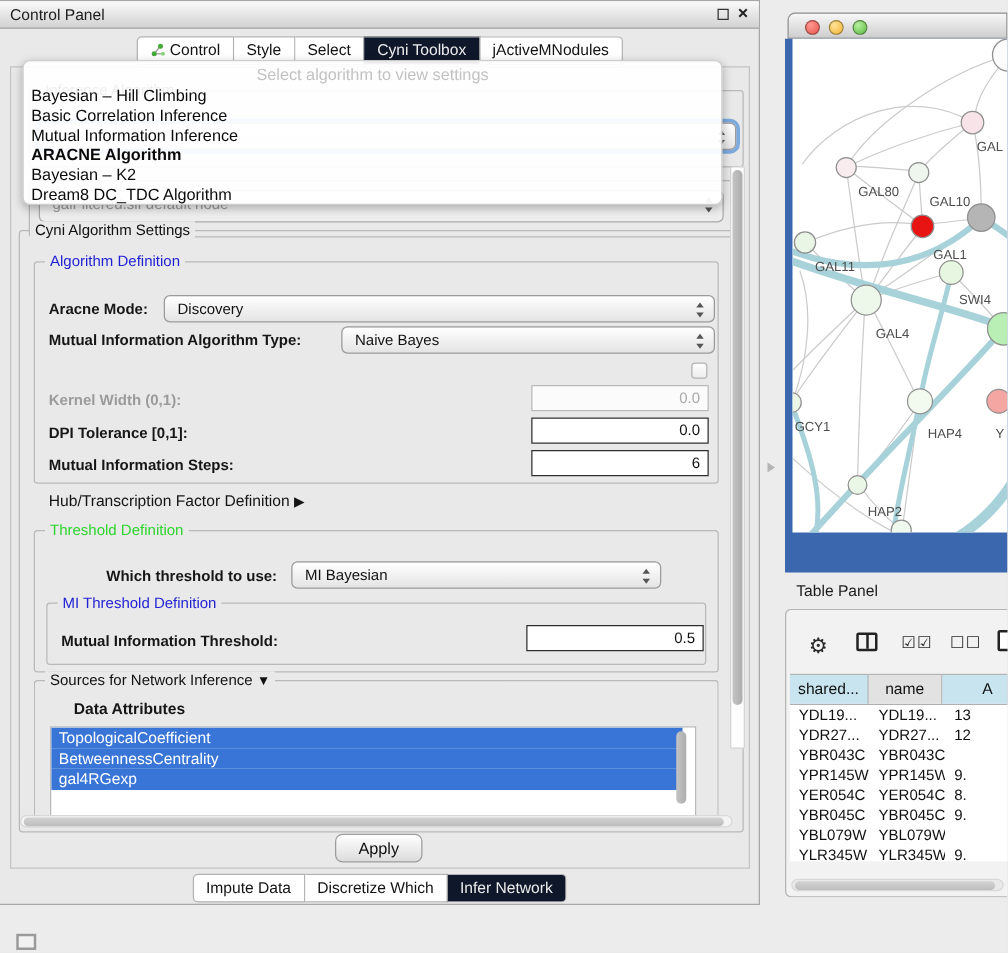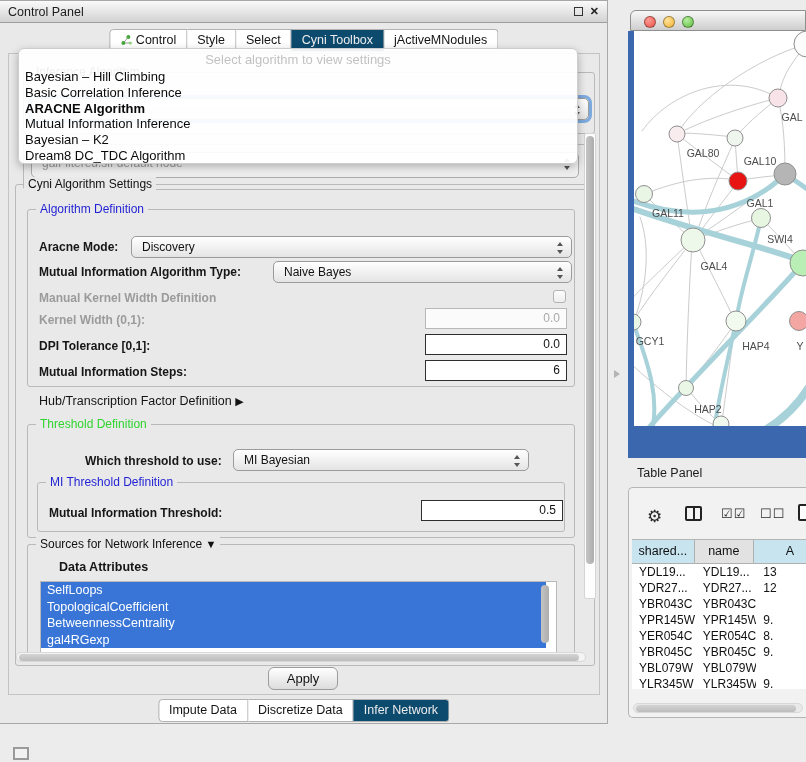--- a/index.html
+++ b/index.html
@@ -13,21 +13,21 @@
   .titlebar .t-label { position:absolute; left:8px; top:4px; font-size:12.5px; color:#1c1c1c; }
   .win-btn { position:absolute; top:4px; font-size:11px; color:#222; line-height:13px; }
   #float-btn { right:24px; width:9px; height:9px; border:1.5px solid #333; top:6px; }
   #close-btn { right:8px; font-weight:bold; }
 
   
   .tabbar { position:absolute; display:flex; }
   .tab { background:#fff; border:1px solid #b2b2b2; border-left:none; padding:3px 10px 4px; font-size:12.5px; color:#131313; white-space:nowrap; display:flex; align-items:center; gap:4px; }
   .tab:first-child { border-left:1px solid #b2b2b2; border-radius:4px 0 0 4px; }
   .tab:last-child { border-radius:0 4px 4px 0; }
-  .tab.sel { background:#0c4a6e; color:#ececec; }
+  .tab.sel { background:#0f172a; color:#ececec; }
   #top-tabs { top:28px; left:50%; transform:translateX(-50%); }
 
   
   #content-frame { left:8px; top:52px; width:592px; height:642px; border:1px solid #c3c3c3; background:#e9e9e9; }
 
   
   .group { position:absolute; border:1px solid #b9b9b9; border-radius:3px; }
   .group-title { position:absolute; top:-8px; left:8px; background:#e9e9e9; padding:0 4px; font-size:12px; white-space:nowrap; }
   .gt-blue { color:#1f1fd4; }
   .gt-green { color:#2fd42f; }
@@ -172,21 +172,20 @@
         </span>
     </div>
     <span class="lbl" style="left:30px;top:211px;">Mutual Information Algorithm Type:</span>
     <div class="combo" style="left:264px;top:207px;width:299px;">
       <span class="c-text">Naive Bayes</span>
       <span class="c-arrows">
           <i class="up"></i>
           <i class="dn"></i>
         </span>
     </div>
-    <span class="lbl dis" style="left:30px;top:237px;">Manual Kernel Width Definition</span>
     <span class="checkbox" style="left:544px;top:236px;"></span>
     <span class="lbl dis" style="left:30px;top:259px;">Kernel Width (0,1):</span>
     <div class="field dis" style="left:416px;top:254px;width:142px;">0.0</div>
     <span class="lbl" style="left:30px;top:285px;">DPI Tolerance [0,1]:</span>
     <div class="field" style="left:416px;top:280px;width:142px;">0.0</div>
     <span class="lbl" style="left:30px;top:311px;">Mutual Information Steps:</span>
     <div class="field" style="left:416px;top:306px;width:142px;">6</div>
 
     <span class="expander" style="left:30px;top:340px;">
       <span>Hub/Transcription Factor Definition</span>
@@ -210,21 +209,20 @@
     <span class="lbl" style="left:40px;top:452px;">Mutual Information Threshold:</span>
     <div class="field" style="left:412px;top:446px;width:142px;">0.5</div>
 
     <div class="group" style="left:18px;top:490px;width:548px;height:118px;border-bottom:none;">
       <span class="group-title"><span>Sources for Network Inference</span> <span class="tri">▼</span></span>
     </div>
     <span class="lbl" style="left:28px;top:506px;font-size:12.5px;margin-left:22px;">Data Attributes</span>
   </div>
 
   <div id="attr-box" style="left:40px;top:580px;">
-      <div class="attr-item sel">SelfLoops</div>
       <div class="attr-item sel">TopologicalCoefficient</div>
       <div class="attr-item sel">BetweennessCentrality</div>
       <div class="attr-item sel">gal4RGexp</div>
     </div>
   <div class="vtrack" style="left:540px;top:582px;height:72px;border:none;background:transparent;">
     <div class="vthumb" style="top:2px;height:58px;"></div>
   </div>
 
   <div class="vtrack" style="left:584px;top:132px;height:466px;">
     <div class="vthumb" style="top:2px;height:428px;"></div>
@@ -233,35 +231,35 @@
     <div class="hthumb" style="left:2px;width:560px;"></div>
   </div>
 
   <div class="push-btn" style="left:268px;top:666px;width:70px;height:23px;line-height:21px;">Apply</div>
 
   <div class="tabbar" style="top:698px;left:50%;transform:translateX(-50%);">
     <div class="tab">
         <span>Impute Data</span>
       </div>
     <div class="tab">
-        <span>Discretize Data</span>
+        <span>Discretize Which</span>
       </div>
     <div class="tab sel">
         <span>Infer Network</span>
       </div>
   </div>
 </div>
 
 <div class="abs" id="algo-overlay">
   <div id="algo-placeholder">Select algorithm to view settings</div>
   <div id="algo-list">
       <div class="algo-item">Bayesian – Hill Climbing</div>
       <div class="algo-item">Basic Correlation Inference</div>
+      <div class="algo-item">Mutual Information Inference</div>
       <div class="algo-item hl">ARACNE Algorithm</div>
-      <div class="algo-item">Mutual Information Inference</div>
       <div class="algo-item">Bayesian – K2</div>
       <div class="algo-item">Dream8 DC_TDC Algorithm</div>
     </div>
 </div>
 
 <div class="abs" id="splitter"></div>
 
 <div class="abs" id="net-window">
   <div id="net-titlebar">
     <span class="tl" id="tl-close"></span>

